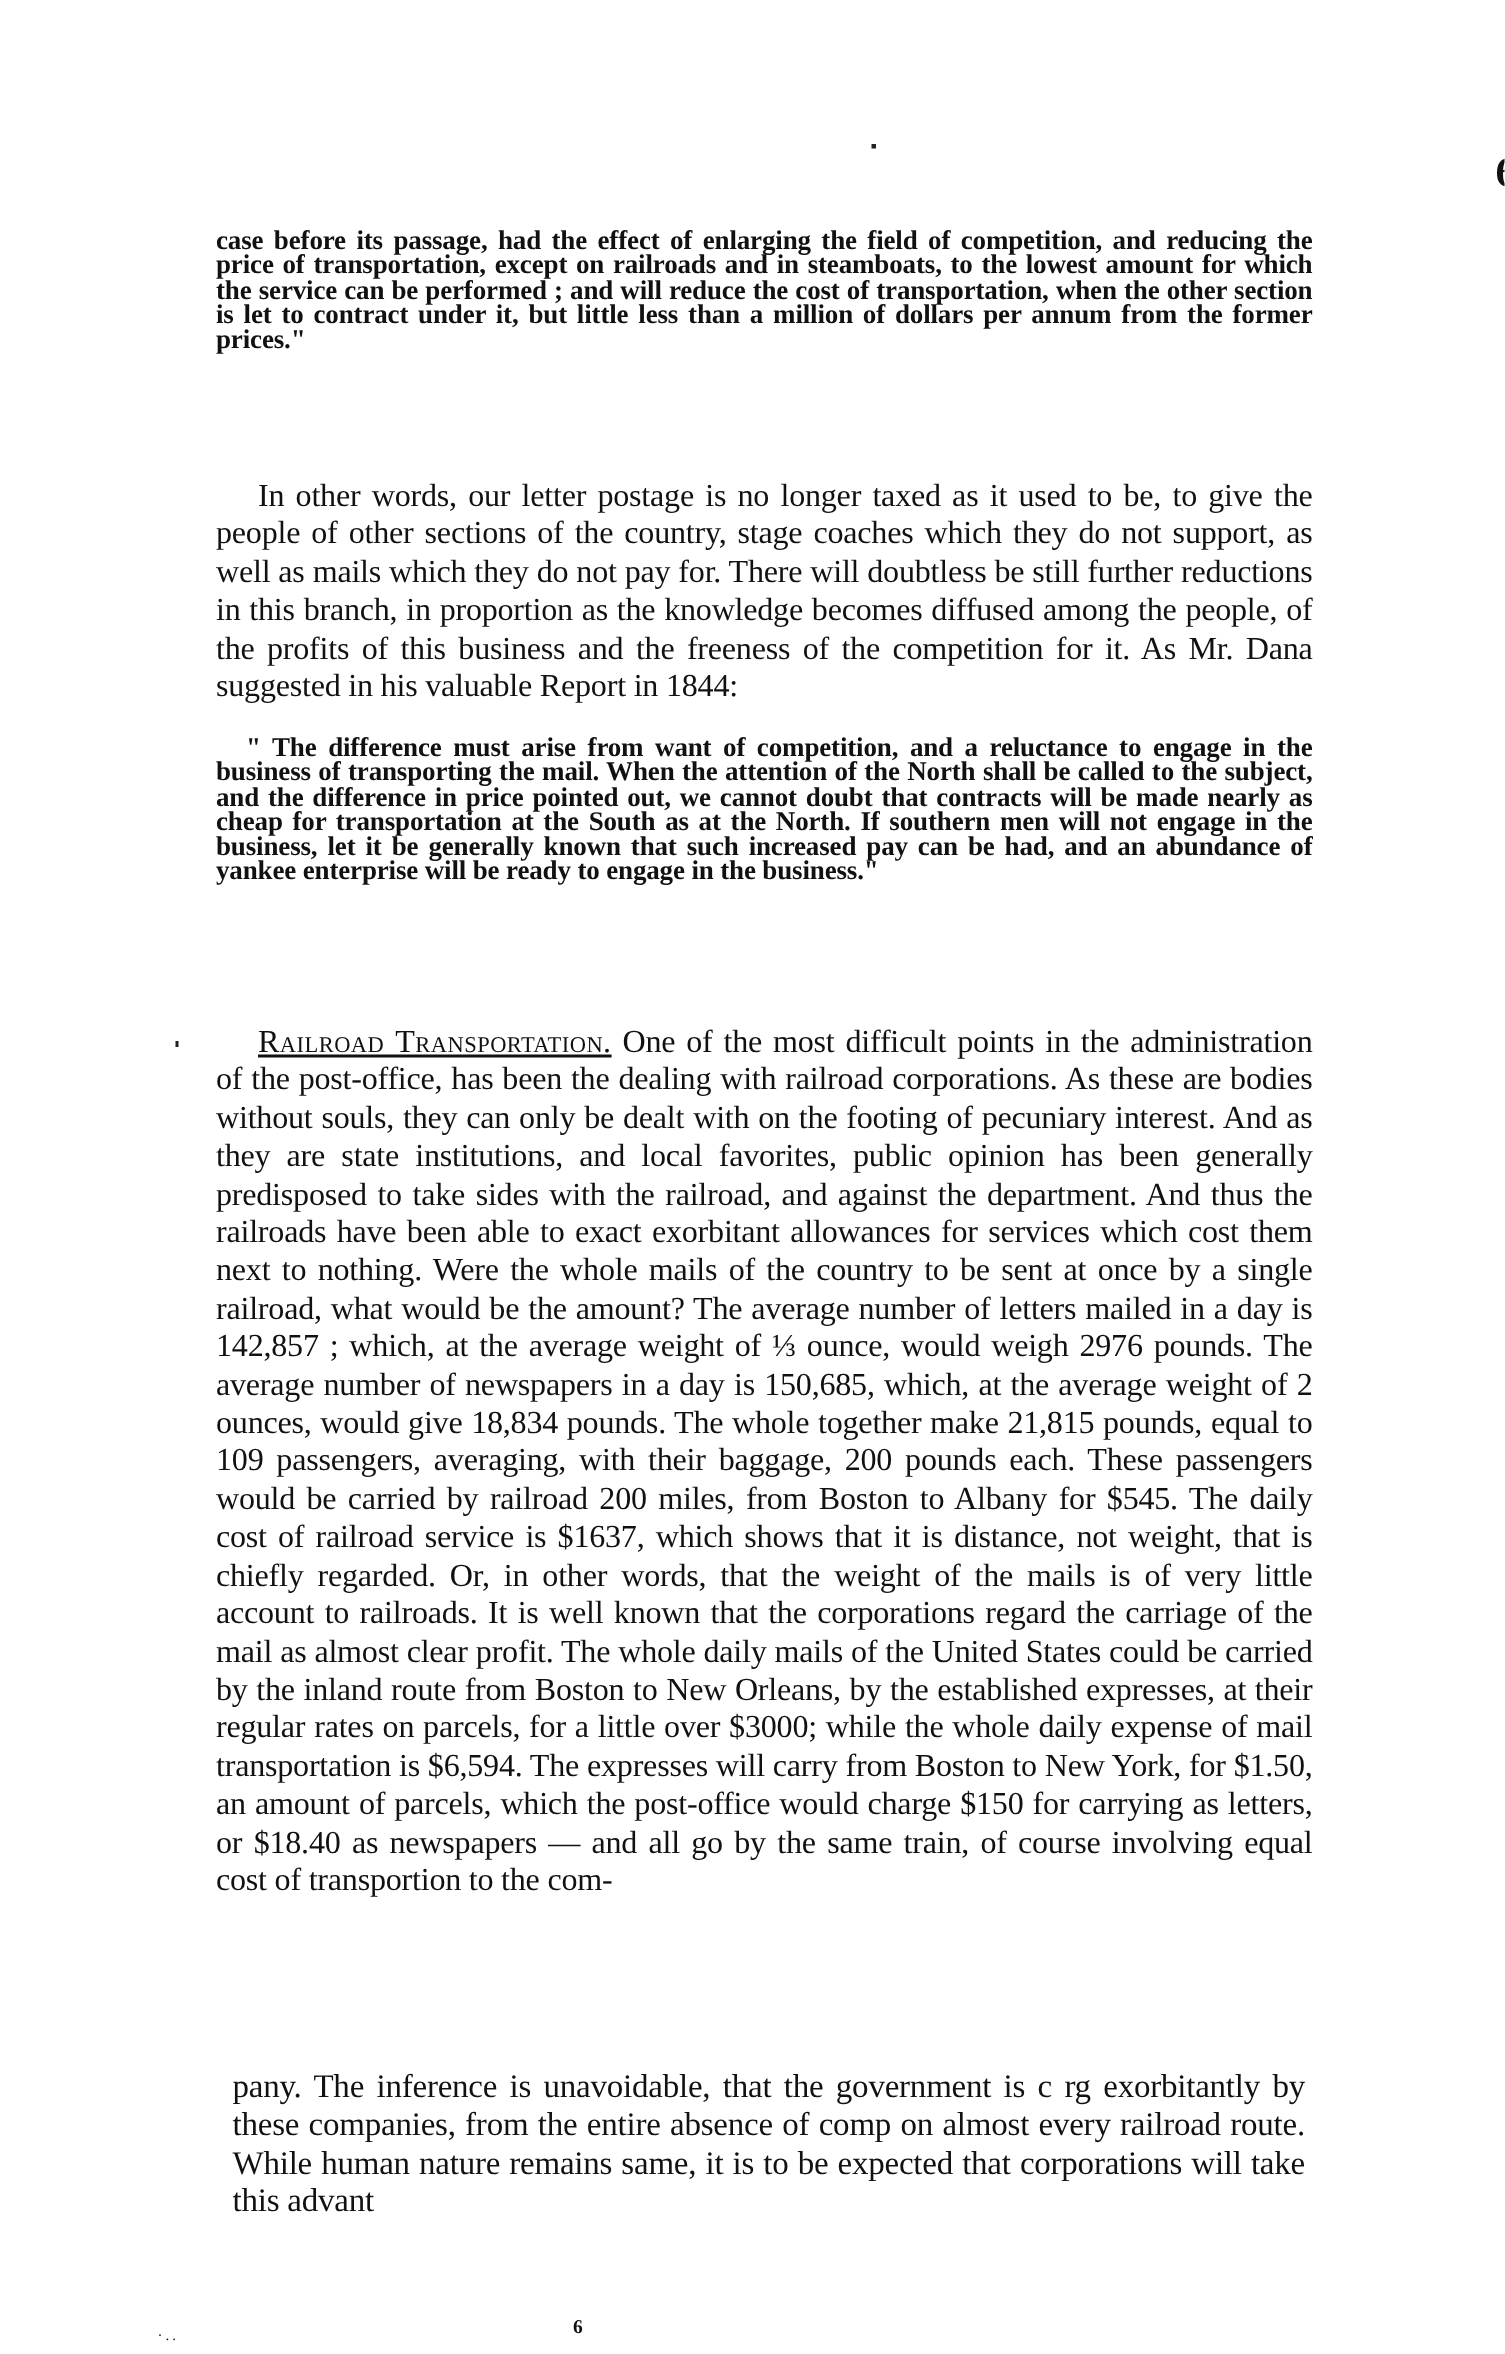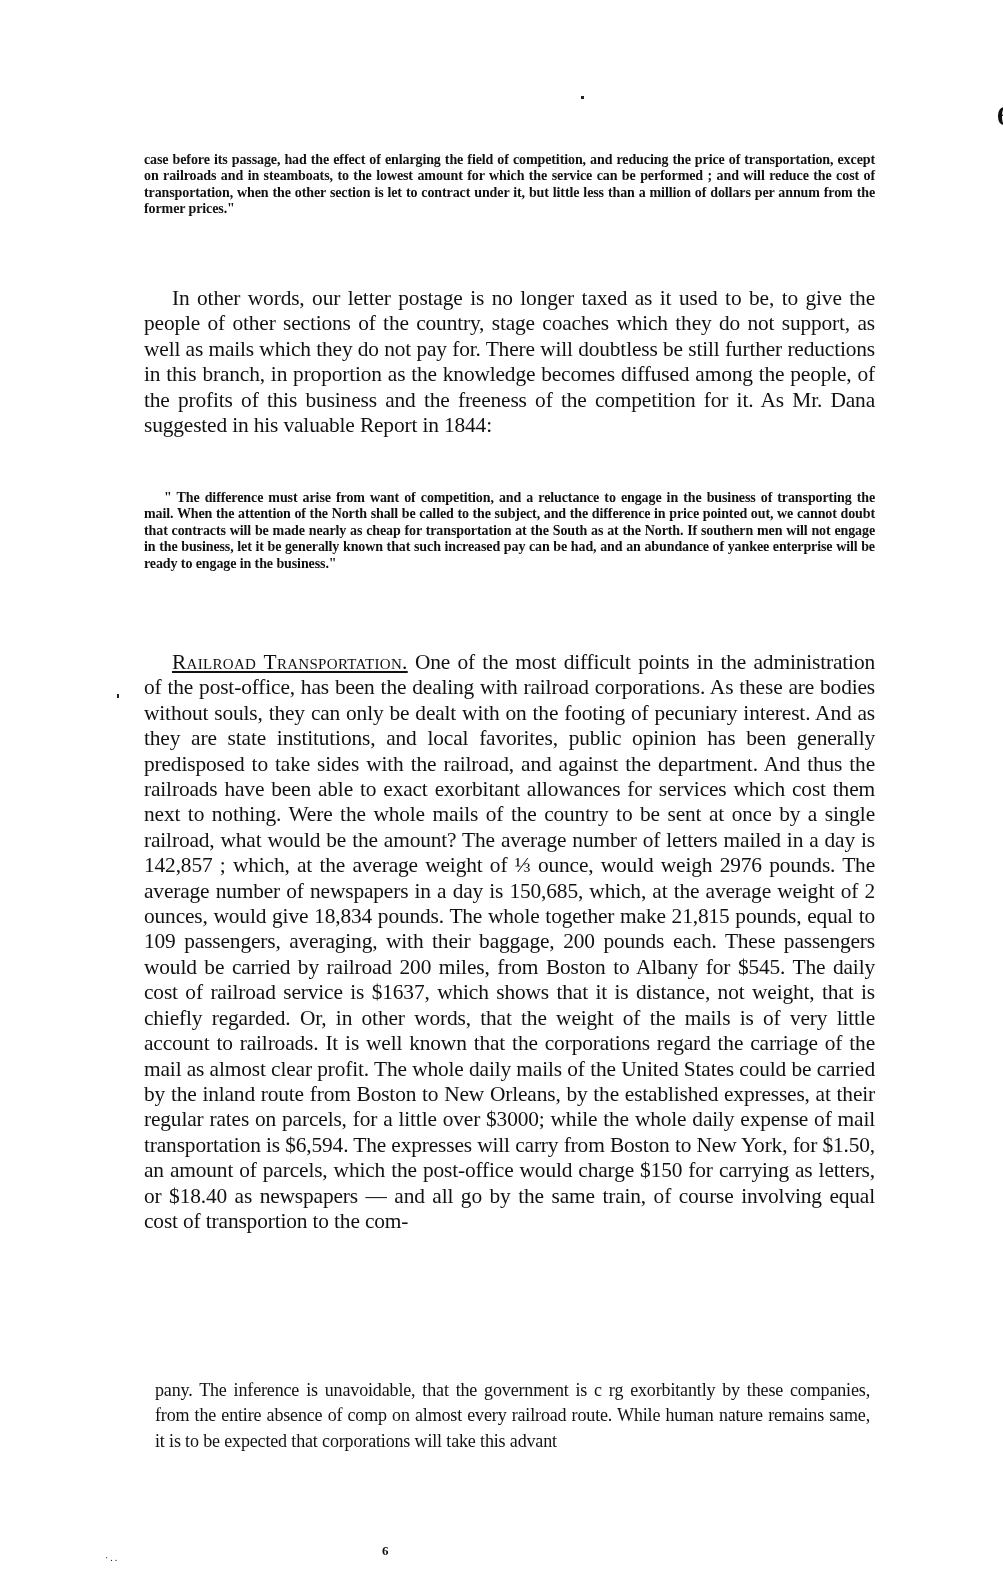--- a/index.html
+++ b/index.html
@@ -33,42 +33,42 @@
       background: #222;
     }
     .block {
       position: absolute;
       left: 144px;
       width: 731px;
       text-align: justify;
       text-align-last: left;
     }
     .small {
-      font-size: 14px;
+      font-size: 18px;
       line-height: 16.4px;
       font-weight: bold;
       letter-spacing: -0.1px;
     }
     .large {
       font-size: 21.4px;
       line-height: 25.4px;
       letter-spacing: -0.15px;
     }
-    .indent { text-indent: 28px; }
+    .indent { text-indent: 28px; margin-top: 32px; }
     .indent-small { text-indent: 20px; }
     .smallcaps {
       font-variant: small-caps;
       letter-spacing: 0.3px;
       text-decoration: underline;
     }
     .lastblock {
       position: absolute;
       left: 155px;
       width: 715px;
-      font-size: 18px;
+      font-size: 22px;
       line-height: 25.4px;
       letter-spacing: -0.15px;
       text-align: justify;
       text-align-last: left;
     }
     .signature {
       position: absolute;
       top: 1543px;
       left: 382px;
       font-size: 13px;

